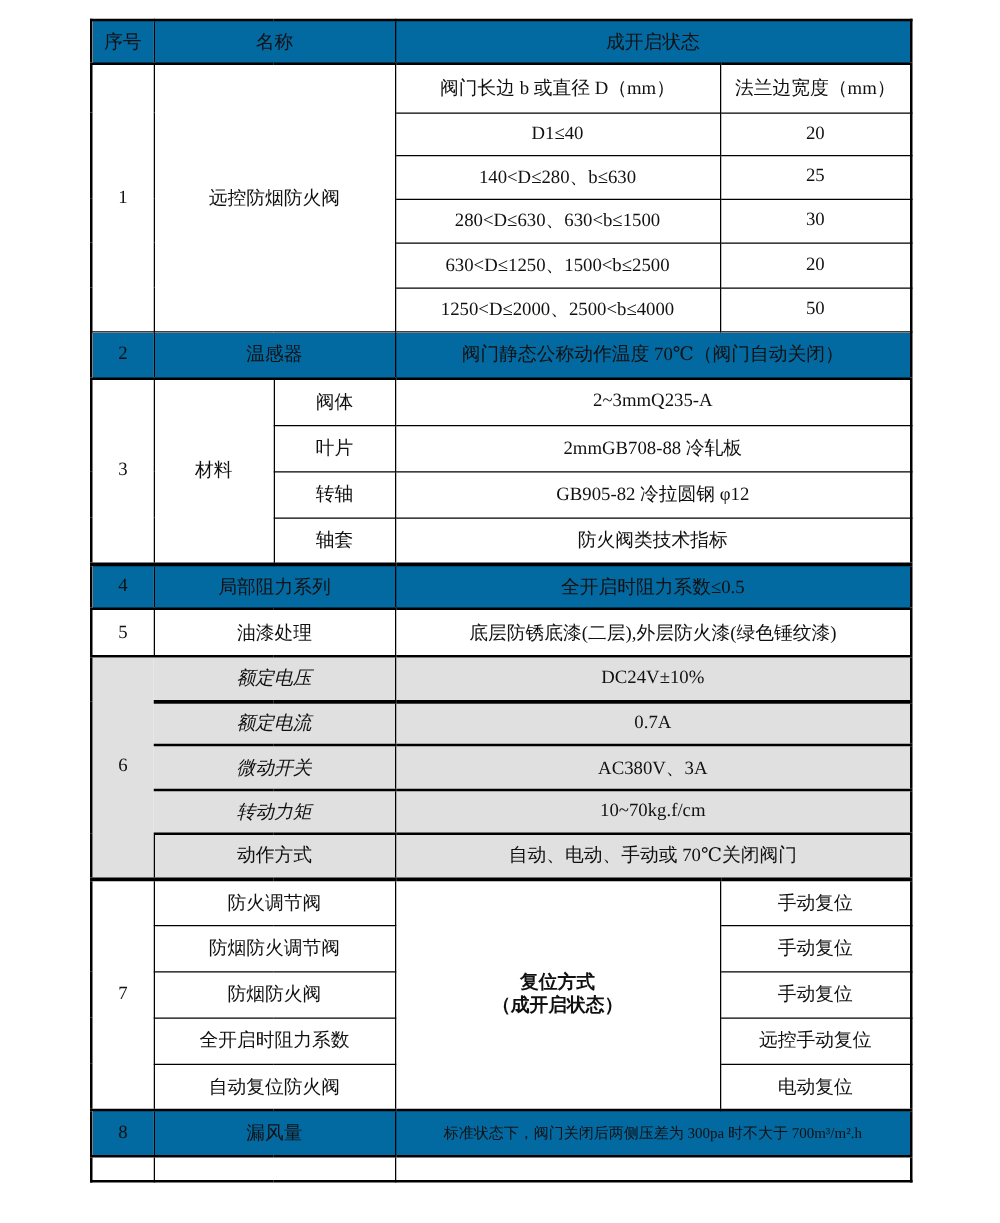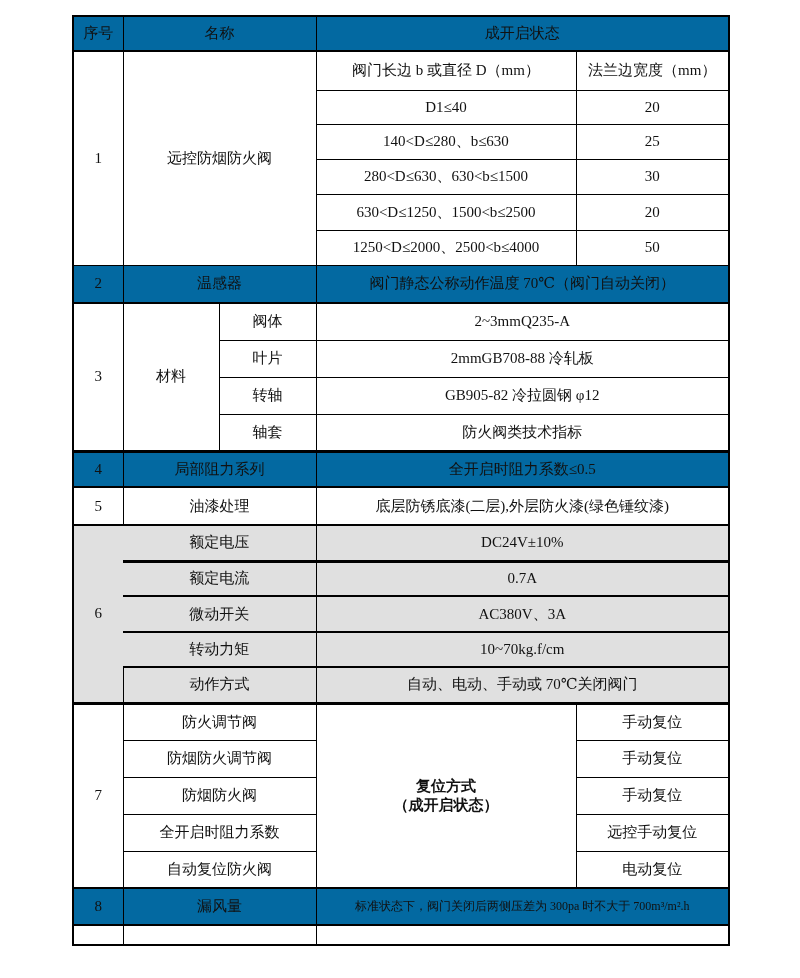--- a/index.html
+++ b/index.html
@@ -36,21 +36,21 @@
     font-size: 15px;
     padding: 0 3px;
     overflow: hidden;
     white-space: nowrap;
   }
   .g1 { background: #0369a1; }   
   .g2 { background: #e0e0e0; }   
   .bt2 { border-top: 2px solid #000; margin-top: 13px; }
   .bt3 { border-top: 3px solid #000; }
   .nr { border-right: 0 solid #000; }
-  .nl { border-left: 0 solid #000; }
+  .nl { border-left: 0 solid #000; font-style: italic; }
   .small { font-size: 12px; padding: 0 0; }
   .rh16 { height: 20px; } .rh34 { height: 34px; } .rh35 { height: 35px; }
   .rh36 { height: 36px; } .rh37 { height: 37px; } .rh38 { height: 38px; }
   .rh39 { height: 39px; }
   tr.partial td { border-bottom: none; }
   .two-line div { line-height: 19px; font-weight: bold; }
 </style>
 </head>
 <body>
 

